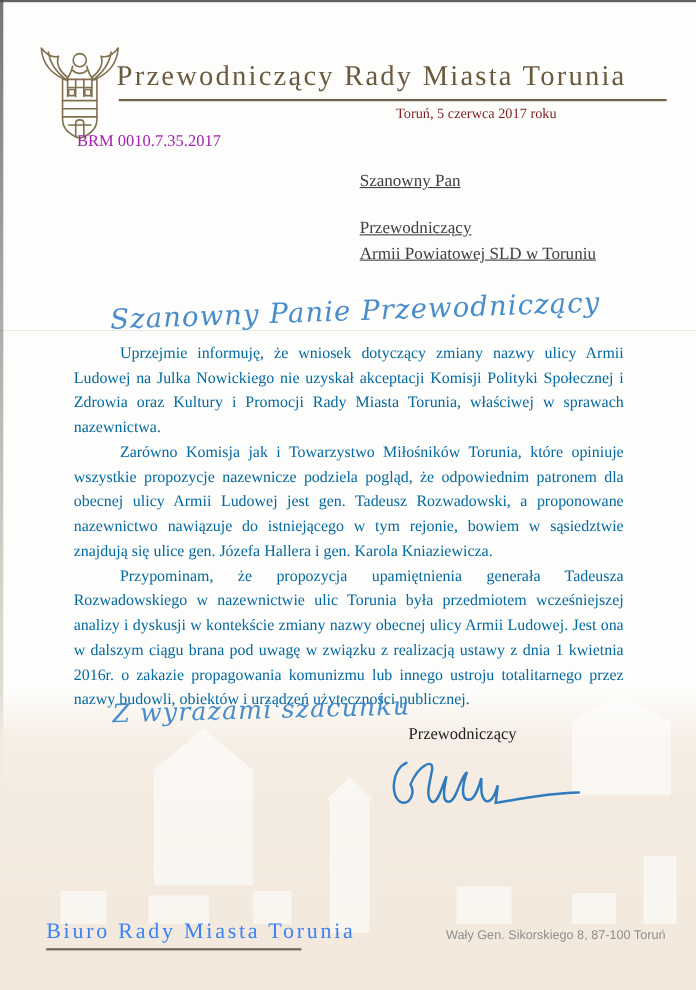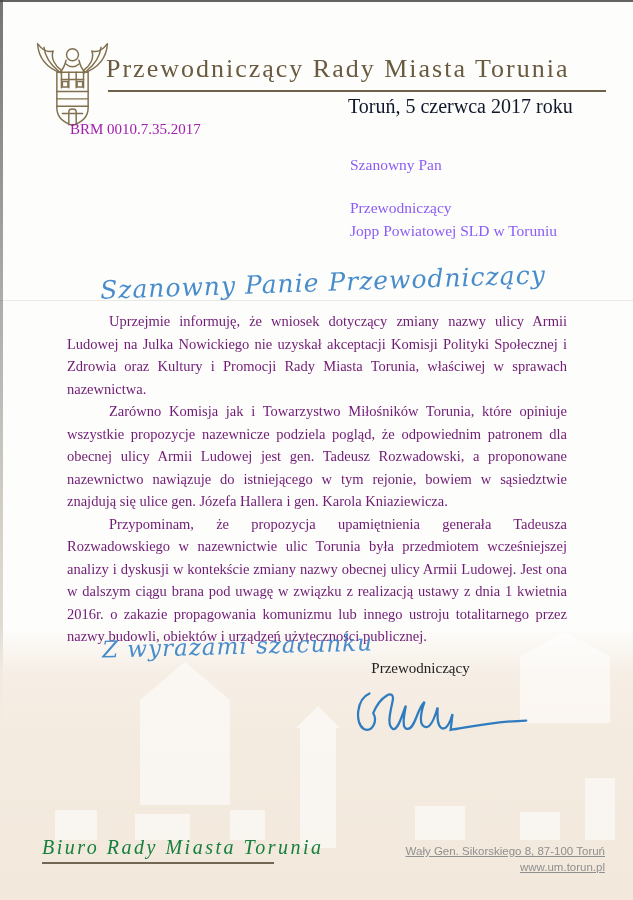--- a/index.html
+++ b/index.html
@@ -12,46 +12,46 @@
   .crease{position:absolute;top:300px;left:0;width:100%;height:1px;background:rgba(120,110,95,.14);}
   
   .watermark{position:absolute;left:0;top:628px;width:633px;height:272px;
              background:linear-gradient(180deg,rgba(245,236,226,0) 0%,rgba(245,236,226,.85) 16%,#f4ebe0 38%,#f2e8dc 100%);}
   .watermark svg{position:absolute;left:0;top:0;}
   
   .logo{position:absolute;left:30px;top:40px;width:85px;height:92px;}
   .title{position:absolute;left:106px;top:54px;width:520px;font-size:26px;letter-spacing:2px;
          color:#6a5a40;white-space:nowrap;}
   .header-rule{position:absolute;left:108px;top:90px;width:498px;height:2px;background:#6f6049;}
-  .date{position:absolute;left:348px;top:95px;font-size:20px;color:#0f172a;}
+  .date{position:absolute;left:360px;top:95px;font-size:13px;color:#7f1d1d;}
   .refnum{position:absolute;left:70px;top:121px;font-size:15px;color:#a21caf;}
   
-  .recipient{position:absolute;left:350px;top:153px;font-size:15.5px;line-height:23px;color:#8b5cf6;}
+  .recipient{position:absolute;left:327px;top:153px;font-size:15.5px;line-height:23px;color:#404040;text-decoration:underline;}
   .recipient .salut{margin-bottom:20px;}
   
   .hand{font-family:"DejaVu Serif",serif;font-style:italic;color:#3f87c9;}
   .greeting{position:absolute;left:100px;top:268px;font-size:25px;transform:rotate(-2deg);
             letter-spacing:1px;opacity:.95;white-space:nowrap;}
   .closing{position:absolute;left:102px;top:633px;font-size:23px;transform:rotate(-1.5deg);
            letter-spacing:1px;opacity:.95;white-space:nowrap;z-index:2;}
   
   .body-text{position:absolute;left:67px;top:310px;width:500px;font-size:14.5px;line-height:22.5px;
-             text-align:justify;color:#701a75;z-index:1;}
+             text-align:justify;color:#0369a1;z-index:1;}
   .body-text p{margin:0;text-indent:42px;}
   
   .sig{position:absolute;left:343px;top:659px;width:155px;text-align:center;font-size:15px;
        line-height:19px;color:#222;z-index:2;}
   .sig-scribble{position:absolute;left:352px;top:686px;width:188px;height:56px;z-index:2;}
   .sig-name{position:absolute;left:343px;top:724px;width:155px;text-align:center;font-size:15.5px;color:#222;z-index:3;}
   
   .footer-office{position:absolute;left:42px;top:836px;font-size:20px;letter-spacing:2.5px;
-                 color:#15803d;white-space:nowrap;z-index:2;font-style:italic;}
+                 color:#3b82f6;white-space:nowrap;z-index:2;}
   .footer-rule{position:absolute;left:42px;top:862px;width:232px;height:2px;background:#5d4f3c;opacity:.85;z-index:2;}
   .footer-contact{position:absolute;right:28px;top:844px;text-align:right;z-index:2;
-                  font-family:"Liberation Sans",sans-serif;font-size:11.5px;line-height:15.5px;color:#8f8f8f;text-decoration:underline;}
+                  font-family:"Liberation Sans",sans-serif;font-size:11.5px;line-height:15.5px;color:#8f8f8f;}
 </style>
 </head>
 <body>
 
 <div class="page">
 
   <div class="edge-top"></div>
   <div class="edge-left"></div>
   <div class="crease"></div>
 
@@ -95,21 +95,21 @@
   </svg>
 
   <div class="title">Przewodniczący Rady Miasta Torunia</div>
   <div class="header-rule"></div>
   <div class="date">Toruń, 5 czerwca 2017 roku</div>
   <div class="refnum">BRM 0010.7.35.2017</div>
 
   <div class="recipient">
     <div class="salut">Szanowny Pan</div>
     <div>Przewodniczący</div>
-    <div>Jopp Powiatowej SLD w Toruniu</div>
+    <div>Armii Powiatowej SLD w Toruniu</div>
   </div>
 
   <div class="hand greeting">Szanowny Panie Przewodniczący</div>
 
   <div class="body-text">
     <p>Uprzejmie informuję, że wniosek dotyczący zmiany nazwy ulicy Armii Ludowej na Julka Nowickiego nie uzyskał akceptacji Komisji Polityki Społecznej i Zdrowia oraz Kultury i Promocji Rady Miasta Torunia, właściwej w sprawach nazewnictwa.</p>
     <p>Zarówno Komisja jak i Towarzystwo Miłośników Torunia, które opiniuje wszystkie propozycje nazewnicze podziela pogląd, że odpowiednim patronem dla obecnej ulicy Armii Ludowej jest gen. Tadeusz Rozwadowski, a proponowane nazewnictwo nawiązuje do istniejącego w tym rejonie, bowiem w sąsiedztwie znajdują się ulice gen. Józefa Hallera i gen. Karola Kniaziewicza.</p>
     <p>Przypominam, że propozycja upamiętnienia generała Tadeusza Rozwadowskiego w nazewnictwie ulic Torunia była przedmiotem wcześniejszej analizy i dyskusji w kontekście zmiany nazwy obecnej ulicy Armii Ludowej. Jest ona w dalszym ciągu brana pod uwagę w związku z realizacją ustawy z dnia 1 kwietnia 2016r. o zakazie propagowania komunizmu lub innego ustroju totalitarnego przez nazwy budowli, obiektów i urządzeń użyteczności publicznej.</p>
   </div>
 
@@ -119,16 +119,15 @@
     <div>Przewodniczący</div>
   </div>
   <svg class="sig-scribble" viewBox="0 0 200 60" fill="none" stroke="#2f7bc0" stroke-width="2.4" stroke-linecap="round">
     <path d="M18 8 C4 14 2 40 12 46 C21 50 27 38 22 29 C30 10 45 3 43 15 C41 26 36 42 43 46 C49 48 53 30 57 21 C55 32 52 46 59 46 C67 46 69 24 77 17 C73 28 70 44 79 44 C85 44 89 30 91 23 C91 32 90 41 95 45 C101 48 105 37 107 30 L105 47 C120 45 150 38 186 37"></path>
   </svg>
 
   <div class="footer-office">Biuro Rady Miasta Torunia</div>
   <div class="footer-rule"></div>
   <div class="footer-contact">
     <div>Wały Gen. Sikorskiego 8, 87-100 Toruń</div>
-    <div>www.um.torun.pl</div>
   </div>
 
 </div>
 
 </body></html>

